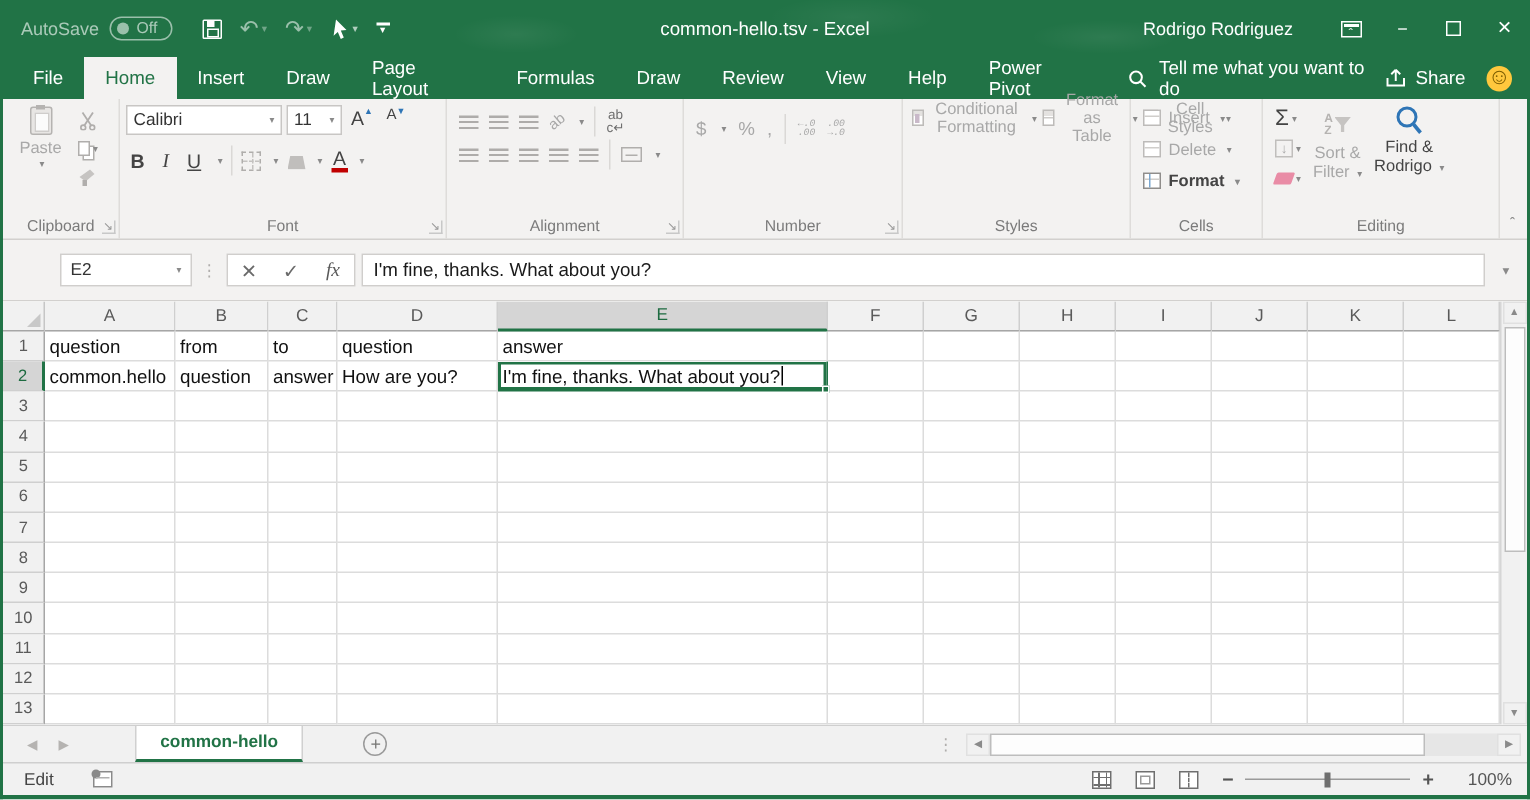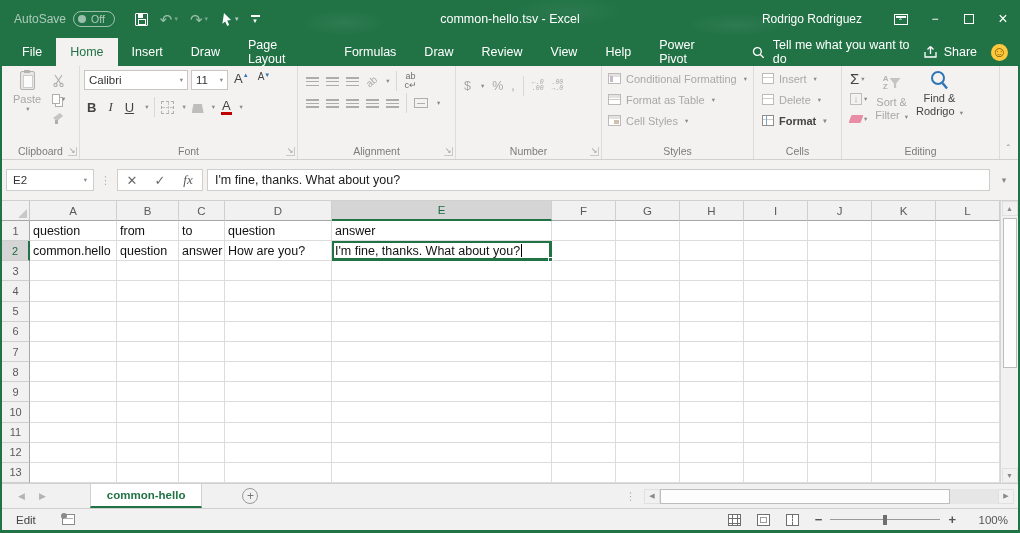--- a/index.html
+++ b/index.html
@@ -104,21 +104,21 @@
   
   .g-num { width:146px; }
   .num-wrap { display:flex; flex-direction:column; width:100%; }
   .numfmt { width:122px; color:#9a9a9a; margin-left:2px; }
   .num-r2 { display:flex; align-items:center; gap:8px; margin-top:6px; padding-left:4px; }
   .numsym { font-size:12.5px; color:#a8a8a8; }
   .dec { display:flex; flex-direction:column; font-size:6.5px; color:#a8a8a8; line-height:6px; font-family:"Liberation Mono", monospace; }
 
   
   .g-styles { width:152px; }
-  .st-wrap { display:flex; flex-direction:column; gap:4px; width:100%; padding-left:2px;text-align:center; }
+  .st-wrap { display:flex; gap:4px; width:100%; padding-left:2px;text-align:center; }
   .st-item { display:flex; align-items:center; gap:5px; font-size:11px; color:#a8a8a8; height:17px; }
   .st-ic { width:13px; height:11px; border:1px solid #bdbbb9; background:linear-gradient(to bottom,#e4e2e0 0 3px,#fff 3px); position:relative; }
   .st-ic.cf:before { content:""; position:absolute; left:1px; bottom:1px; width:3px; height:6px; background:#c9b9c9; }
   .st-ic.ft:before { content:""; position:absolute; left:0; right:0; top:4px; border-top:1px solid #cdcbc9; }
   .st-ic.cs:before { content:""; position:absolute; right:1px; bottom:1px; width:5px; height:4px; background:#d0c0b0; }
 
   
   .g-cells { width:88px; }
   .ce-wrap { display:flex; flex-direction:column; gap:4px; width:100%; padding-left:4px; }
   .ce-item { display:flex; align-items:center; gap:5px; font-size:11px; height:17px; }
@@ -136,21 +136,21 @@
   .filldown { width:12px; height:12px; border:1px solid #c0bebc; color:#a8a8a8; font-size:9px; line-height:10px; text-align:center; }
   .eraser { width:12px; height:8px; background:#e98ca6; transform:skewX(-20deg); border-radius:1px; }
   .ed-2line { display:flex; flex-direction:column; align-items:center; justify-content:flex-start; font-size:11px; line-height:13px; }
   .azfun { display:flex; align-items:center; gap:1px; height:26px; }
   .az { font-size:8px; line-height:8px; color:#b5b3b1; font-weight:bold; }
   .funnel { width:11px; height:10px; background:#c6c4c2; clip-path:polygon(0 0,100% 0,60% 55%,60% 100%,40% 100%,40% 55%); }
   .collapse-chev { position:absolute; right:8px; bottom:4px; color:#8a8a8a; font-size:10px; }
 
   
   .fbar { height:41px; background:#f3f2f1; border-bottom:1px solid #d2d0ce; display:flex; align-items:center; padding:0 4px; gap:4px; }
-  .namebox { width:88px; height:22px; background:#fff; border:1px solid #d0cecc; display:flex; align-items:center; padding:0 6px; font-size:11.5px; color:#333; }
+  .namebox { width:88px; height:22px; background:#fff; border:1px solid #d0cecc; display:flex; align-items:center; padding:0 6px; font-size:11.5px; color:#333;margin-left:34px; }
   .namebox .dd6 { margin-left:auto; }
   .fdots { color:#b0aeac; font-size:11px; padding:0 2px; letter-spacing:0; }
   .fbtns { height:22px; background:#fff; border:1px solid #d0cecc; display:flex; align-items:center; }
   .fbtn { width:28px; text-align:center; color:#6a6a6a; font-size:13px; }
   .fx { font-family:"Liberation Serif", serif; font-style:italic; font-size:13px; color:#595959; }
   .finput { flex:1; height:22px; background:#fff; border:1px solid #d0cecc; display:flex; align-items:center; padding:0 7px; font-size:12.5px; color:#1a1a1a; }
   .fexpand { width:20px; height:22px; display:flex; align-items:center; justify-content:center; color:#8a8a8a; font-size:9px; }
 
   
   .gridwrap { flex:1; position:relative; display:flex; flex-direction:column; background:#fff; overflow:hidden; }

